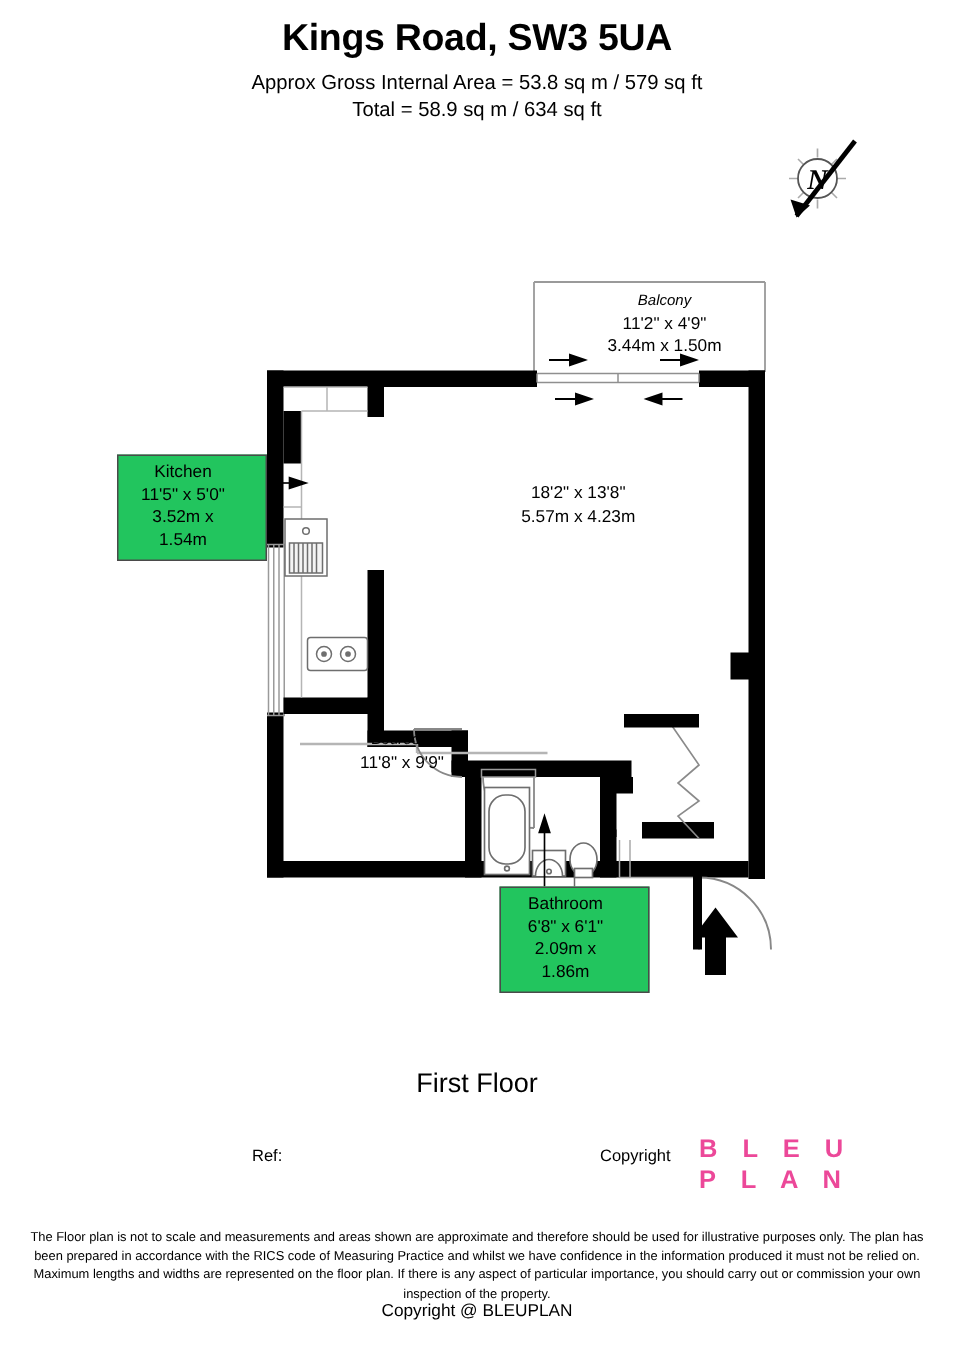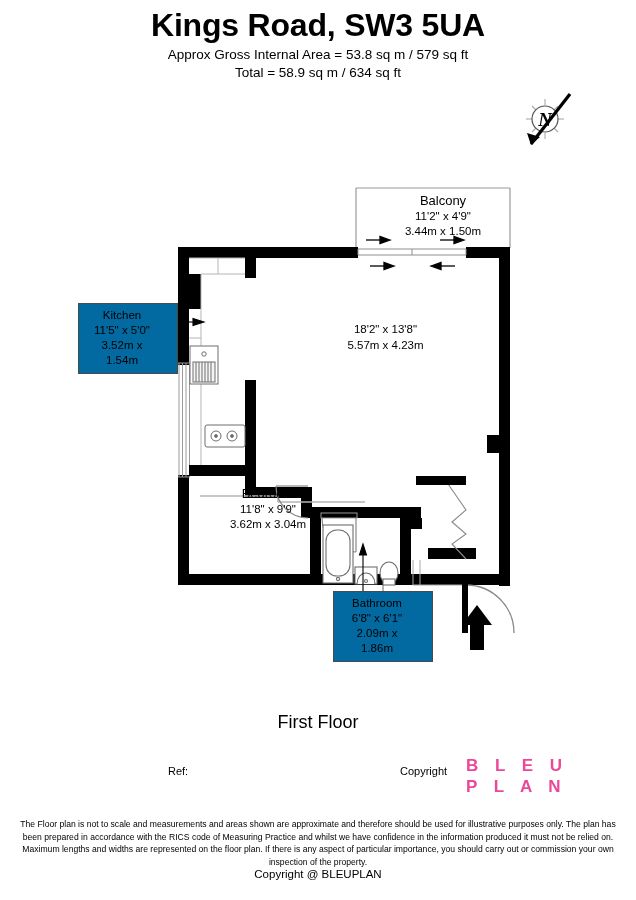--- a/index.html
+++ b/index.html
@@ -14,51 +14,51 @@
     color: #000000;
     overflow: hidden;
   }
 
   
   #header {
     position: absolute; left: 0; top: 10px; width: 636px;
     text-align: center;
   }
   #plan-title {
-    font-size: 32px; font-weight: bold; letter-spacing: -0.2px;
+    font-size: 25px; font-weight: bold; letter-spacing: -0.2px;
     line-height: 30px; margin: 0 0 6px 0;
   }
   .area-line {
     font-size: 13.5px; line-height: 18px; font-weight: normal;
   }
 
   
   #compass { position: absolute; left: 515px; top: 88px; width: 72px; height: 68px; }
 
   
   #plan { position: absolute; left: 0; top: 170px; width: 636px; height: 500px; }
 
   
   .callout {
     position: absolute;
     border: 1px solid #4a4a4a;
-    background: #0369a1;
+    background: #22c55e;
     text-align: center;
     padding: 4px 18px 5px 6px;
     line-height: 15px;
   }
   .callout .rname { font-size: 11.5px; }
   .callout .rdim  { font-size: 11.5px; }
 
   #callout-kitchen  { left: 78px;  top: 303px; width: 100px; }
   #callout-bathroom { left: 333px; top: 591px; width: 100px; }
 
   
   .roomlabel { position: absolute; text-align: center; line-height: 15.5px; }
-  .roomlabel .rname { font-size: 13px; display: block; }
+  .roomlabel .rname { font-size: 10px; display: block; font-style: italic; }
   .roomlabel .rdim  { font-size: 11.5px; display: block; }
 
   #label-balcony   { left: 358px; top: 193px; width: 170px; }
   #label-reception { left: 303px; top: 322px; width: 165px; }
   #label-bedroom   { left: 193px; top: 486px; width: 150px; }
 
   
   #floor-caption {
     position: absolute; left: 0; top: 712px; width: 636px;
     text-align: center; font-size: 18px;
@@ -318,21 +318,20 @@
 </div>
 
 <div class="roomlabel" id="label-reception">
   <span class="rdim">18'2" x 13'8"</span>
   <span class="rdim">5.57m x 4.23m</span>
 </div>
 
 <div class="roomlabel" id="label-bedroom">
   <span class="rname">Bedroom</span>
   <span class="rdim">11'8" x 9'9"</span>
-  <span class="rdim">3.62m x 3.04m</span>
 </div>
 
 <div class="callout" id="callout-kitchen">
   <div class="rname">Kitchen</div>
   <div class="rdim">11'5" x 5'0"</div>
   <div class="rdim">3.52m x 1.54m</div>
 </div>
 
 <div class="callout" id="callout-bathroom">
   <div class="rname">Bathroom</div>

